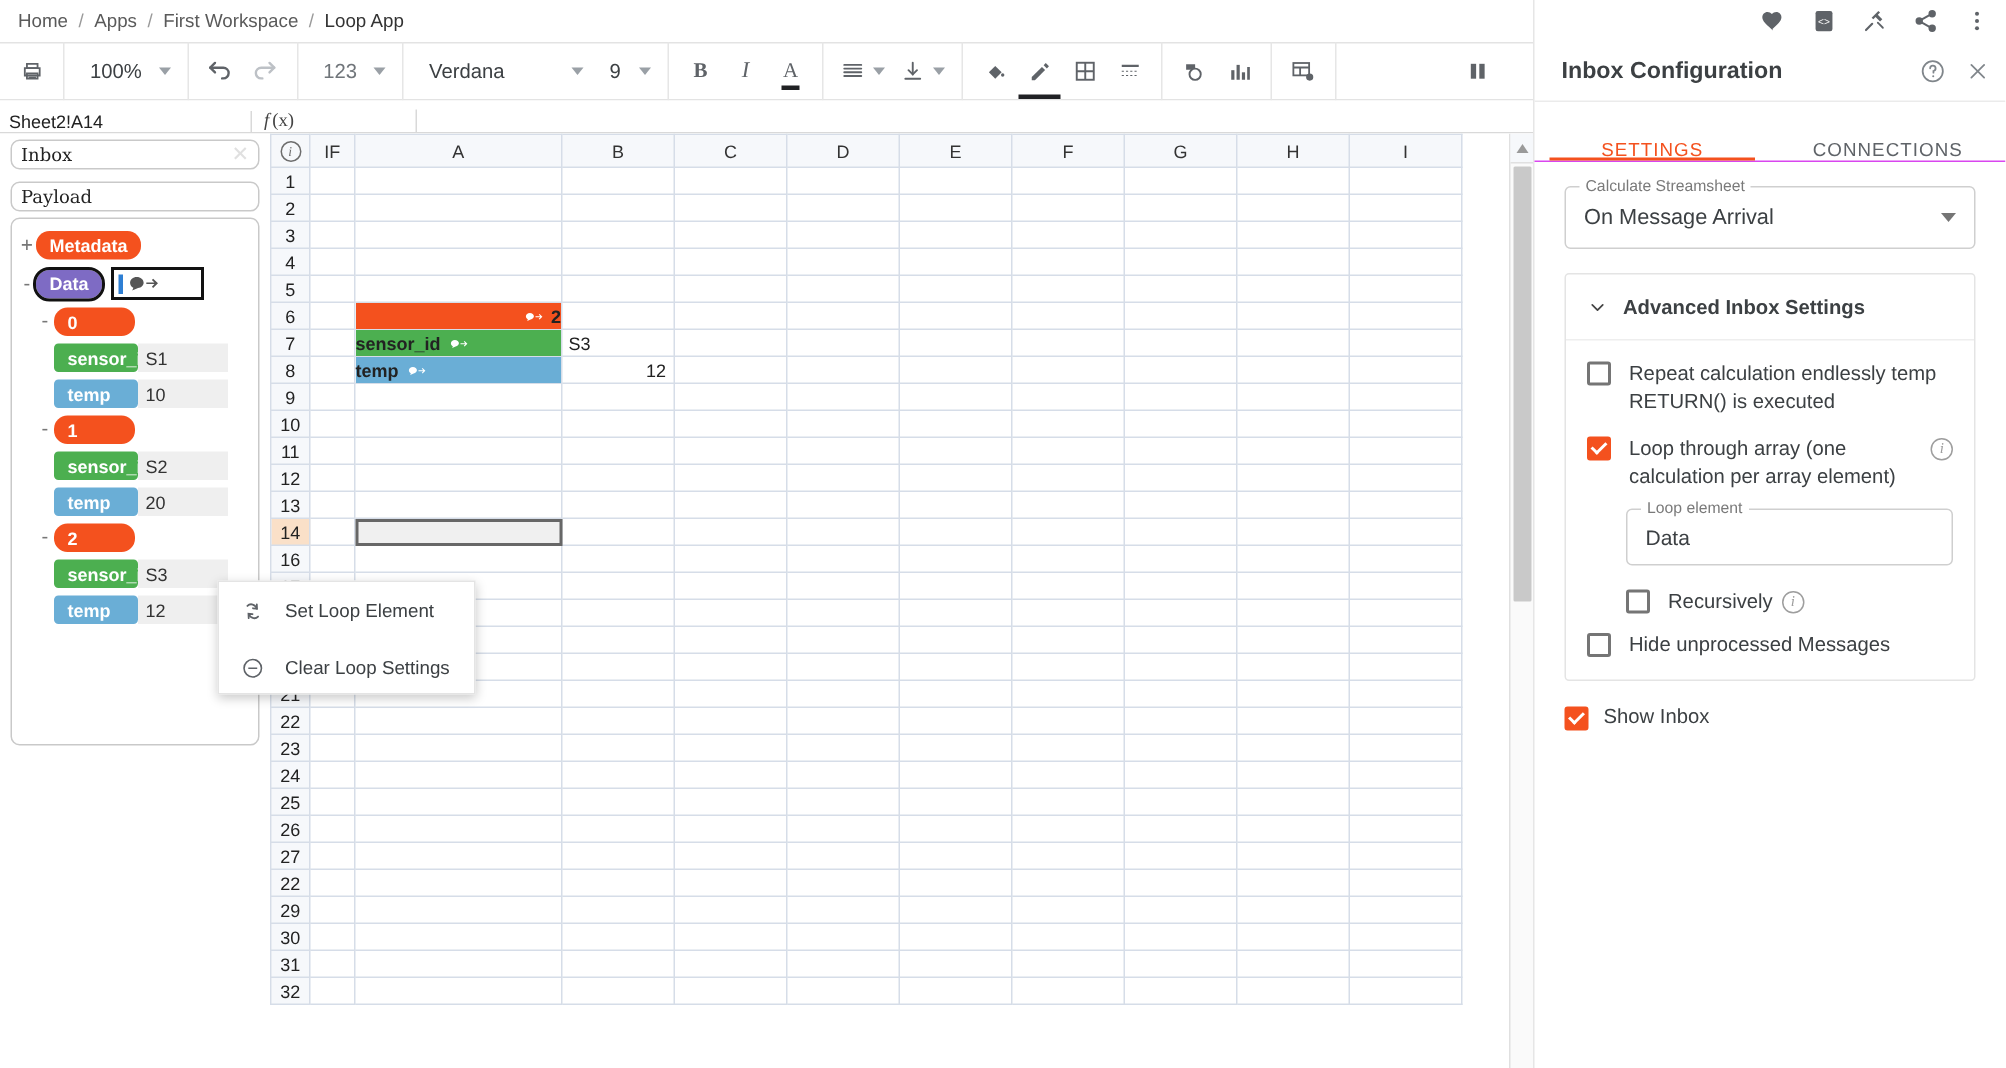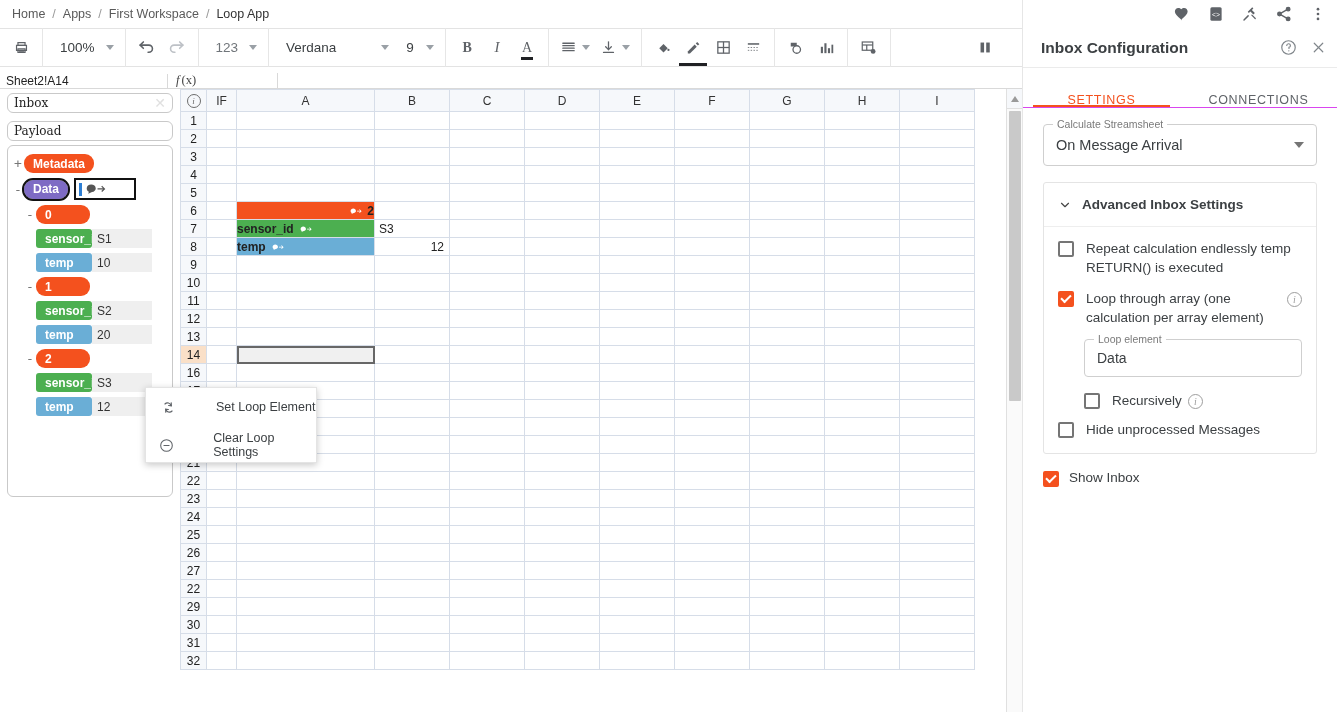--- a/index.html
+++ b/index.html
@@ -139,21 +139,21 @@
   .editbox .caretbar { width: 3px; height: 13px; background: #2e7fd4; margin-right: 2px; }
 
   
   #ctxmenu {
     position: absolute; left: 145px; top: 387px; width: 172px; height: 76px;
     background: #fff; border: 1px solid #e4e4e4;
     box-shadow: 0 2px 7px rgba(0,0,0,0.22); z-index: 50;
   }
   .ctx-item {
     height: 38px; display: flex; align-items: center; cursor: pointer;
-    font-size: 12.5px; color: #3c4043; gap: 26px;
+    font-size: 12.5px; color: #3c4043;
   }
   .ctx-item .cico {
     width: 44px; display: flex; align-items: center; justify-content: center;
     color: #5f6368;
   }
 
   
   #sheet {
     position: absolute; left: 180px; top: 89px; width: 842px; height: 623px;
     background: #fff; overflow: hidden;

